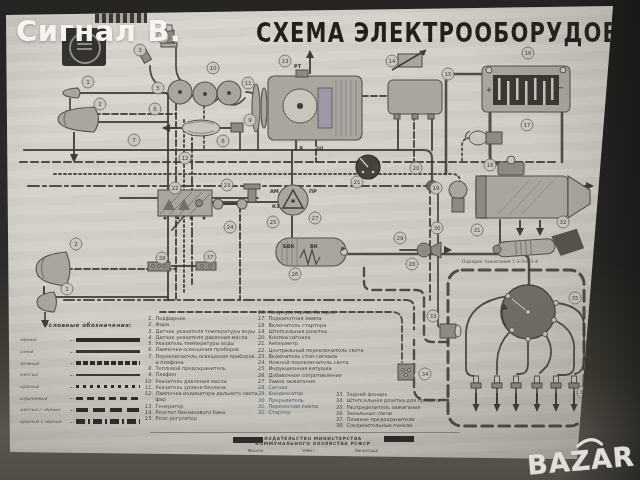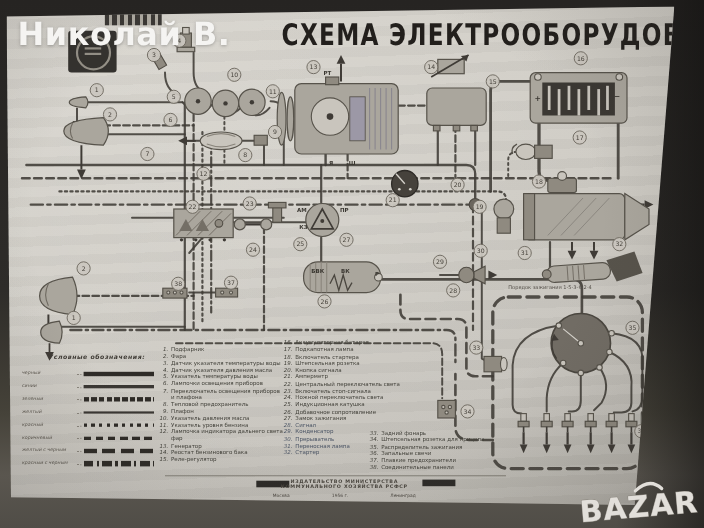--- a/index.html
+++ b/index.html
@@ -777,21 +777,21 @@
       <div class="imp3">
         <span>Москва</span>
         <span>1956 г.</span>
         <span>Ленинград</span>
       </div>
     </div>
 
     <div class="vignette"></div>
   </div>
 
-  <div class="wm-seller">Николай В.</div>
+  <div class="wm-seller">Сигнал В.</div>
 
   <svg class="wm-bazar" viewBox="0 0 117 46">
     <g transform="rotate(-5 58 26)">
       <text class="bazar-text" x="4" y="34">BAZAR</text>
       <path d="M56,10 q14,-11 24,0" fill="none" stroke="#e2dfda" stroke-width="3" stroke-linecap="round"></path>
     </g>
   </svg>
 </div>
 
 </body></html>

